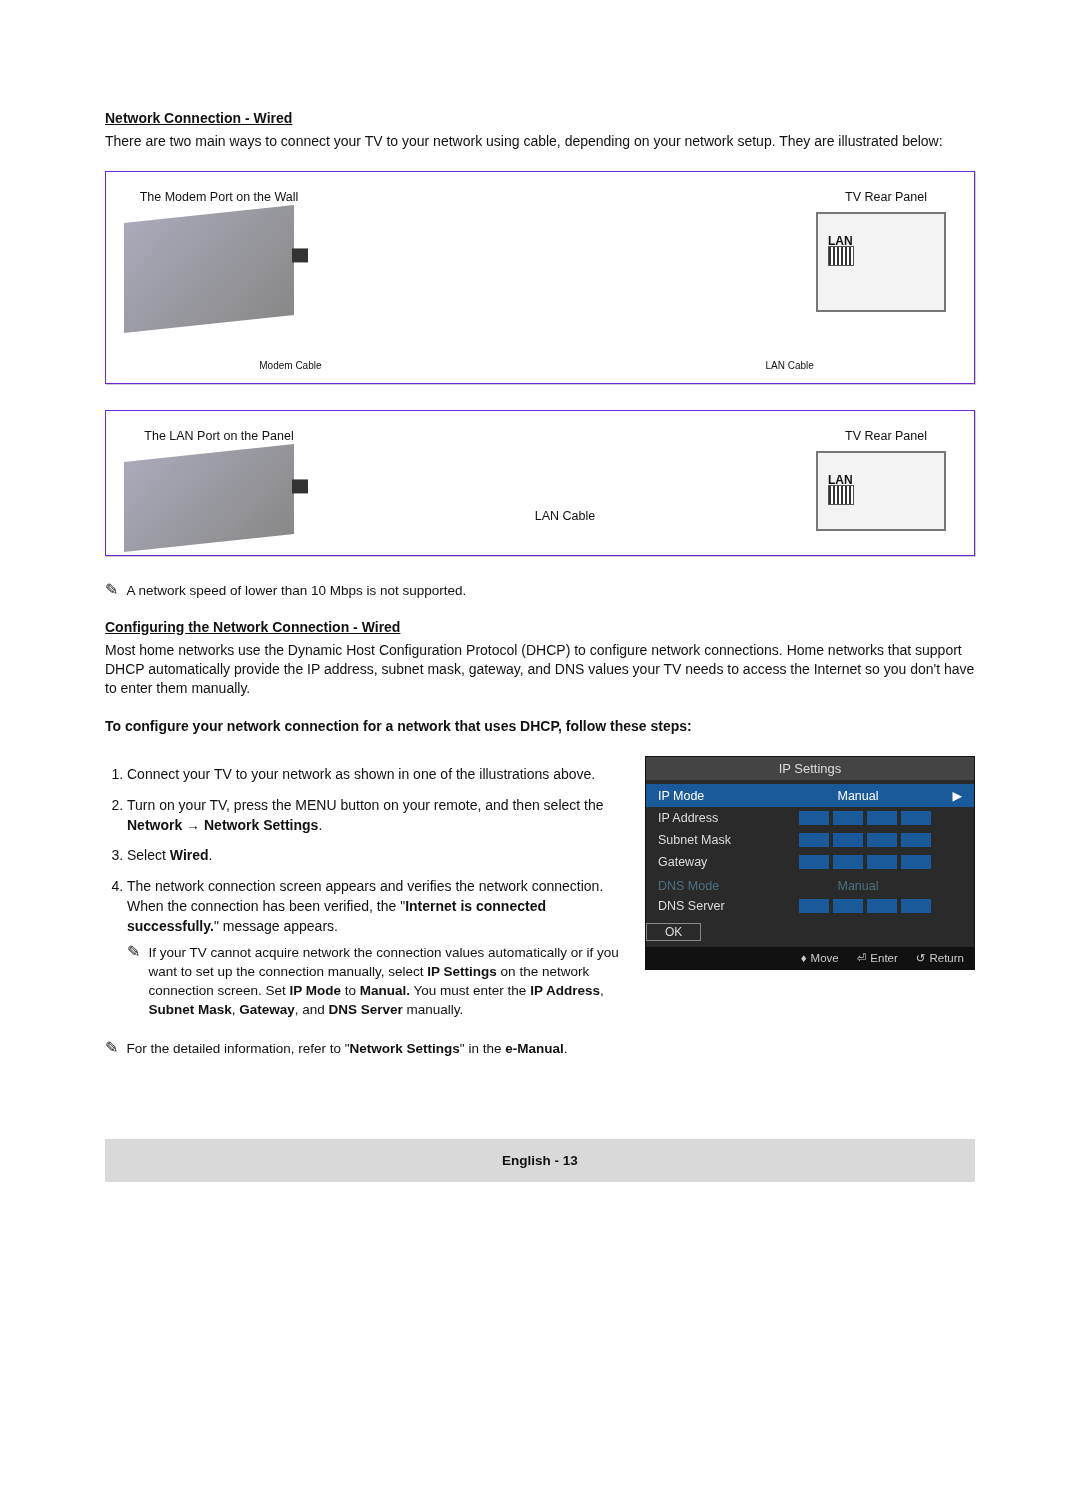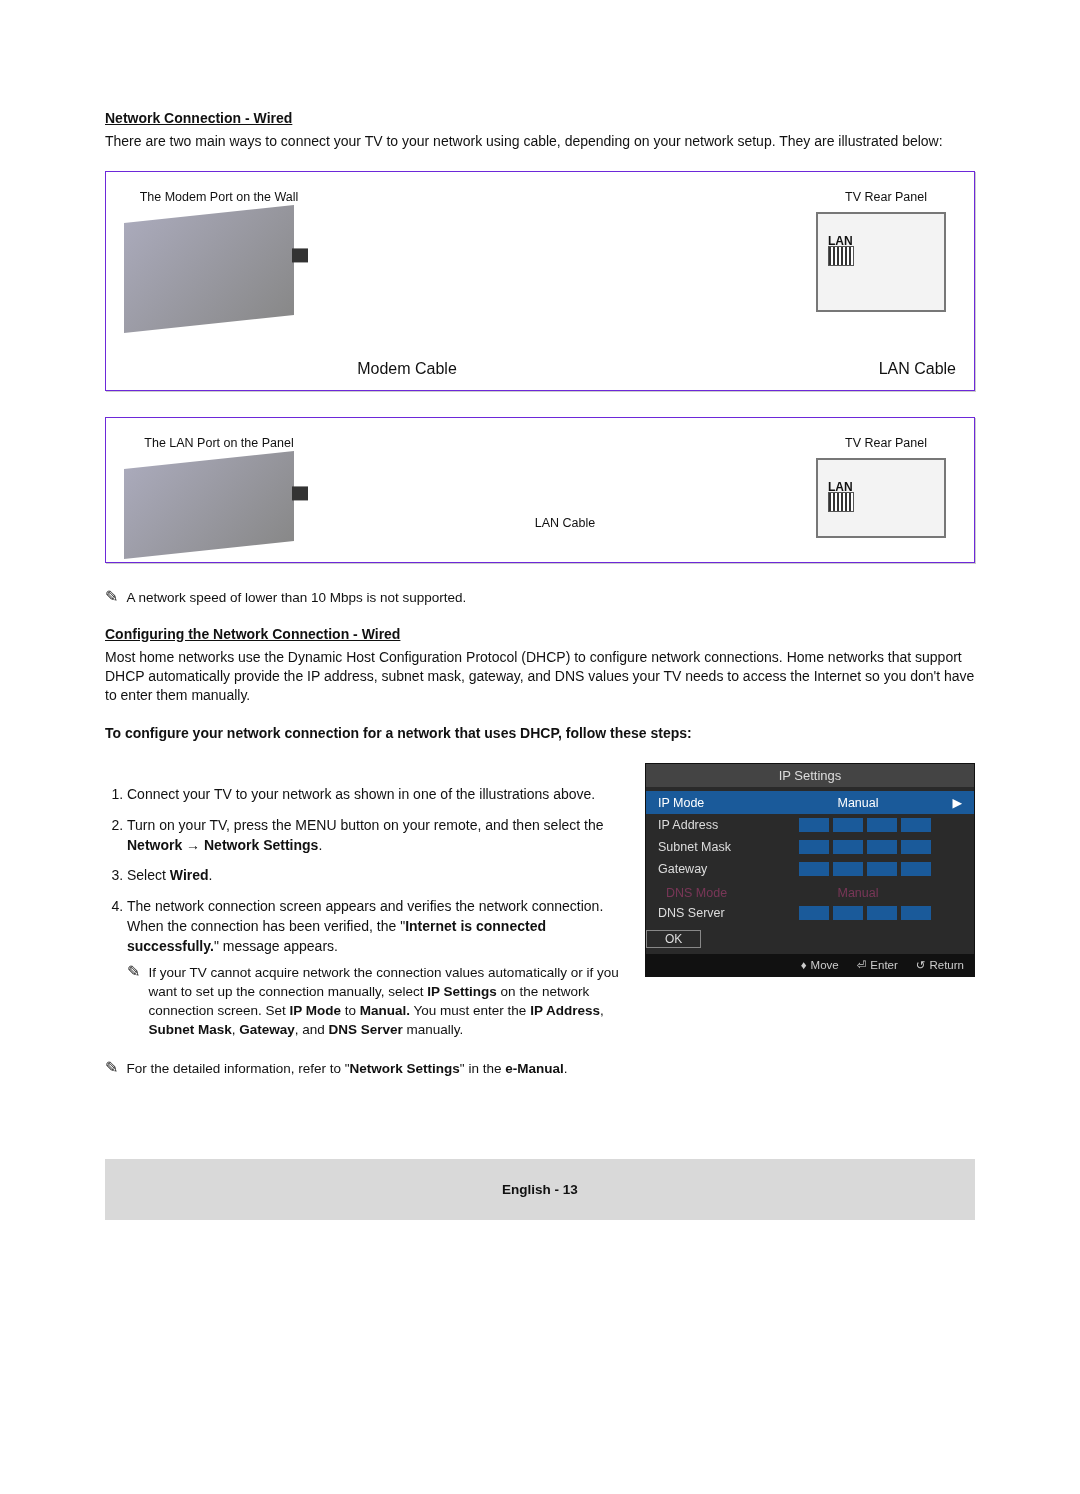--- a/index.html
+++ b/index.html
@@ -65,51 +65,51 @@
     border-radius: 22px;
     position: relative;
     margin-top: 18px;
     background:#fff;
   }
   .modem-ports {
     position:absolute; left:36px; top:14px;
     display:flex; gap:3px;
   }
   .mp { width:12px; height:14px; border:1px solid #555; }
-  .cable-label { font-size:16px; text-align:right; margin-top:30px; }
+  .cable-label { font-size:10px; text-align:center; margin-top:30px; }
   .note { display:flex; gap:8px; margin: 10px 0; font-size:13.5px; line-height:1.4; }
   .note-icon { font-size:16px; line-height:1; }
   .steps-wrap { display:flex; gap:24px; align-items:flex-start; }
-  ol.steps { margin:21px 0 10px 0; padding-left: 22px; }
+  ol.steps { margin:8px 0 10px 0; padding-left: 22px; }
   ol.steps li { margin-bottom: 10px; line-height:1.45; }
   .ipbox {
     width: 330px;
     background:#2a2a2a;
     color:#ddd;
     font-size:12.5px;
     border:1px solid #111;
   }
   .ip-title { text-align:center; background:#444; padding:4px 0; font-size:13px; }
   .ip-row { display:flex; align-items:center; padding:4px 12px; }
   .ip-row.sel { background:#1a5a9a; color:#fff; }
   .ip-row .lbl { width:110px; }
   .ip-row .val { flex:1; text-align:center; }
   .ip-row .arrow { width:14px; text-align:right; }
   .octets { display:flex; gap:4px; justify-content:center; flex:1; }
   .oct { width:30px; height:14px; background:#1a5a9a; }
   .ip-section { padding:4px 0; }
-  .ip-divider { opacity:0.4; padding:2px 20px; color:#ec4899; }
+  .ip-divider { opacity:0.4; padding:2px 12px; color:#7dd3fc; }
   .okrow { text-align:left; padding:6px 0; }
   .okbtn { display:inline-block; border:1px solid #888; padding:1px 18px; font-size:12px; color:#ddd; }
   .navrow { display:flex; justify-content:flex-end; gap:18px; padding:4px 10px; background:#111; font-size:11.5px; }
   .navitem { display:flex; align-items:center; gap:4px; color:#ccc; }
   .footer {
     text-align:center;
     font-weight:bold;
-    padding:23px 0;
+    padding:14px 0;
     margin-top:80px;
     background:#d9d9d9;
     width:870px;
     font-size:13.5px;
   }
   b { font-weight:bold; }
 </style>
 </head>
 <body>
 

